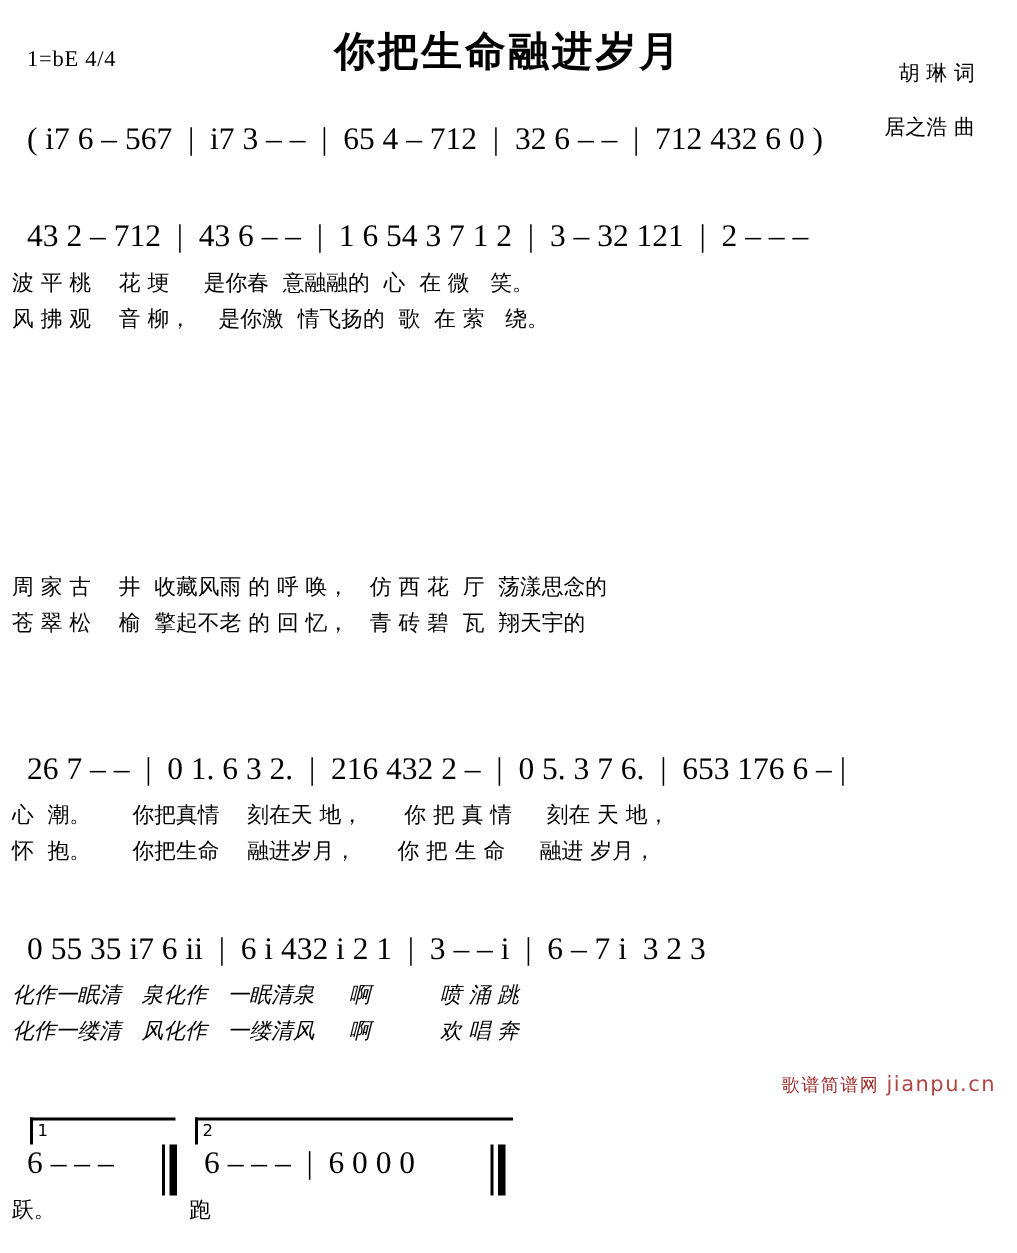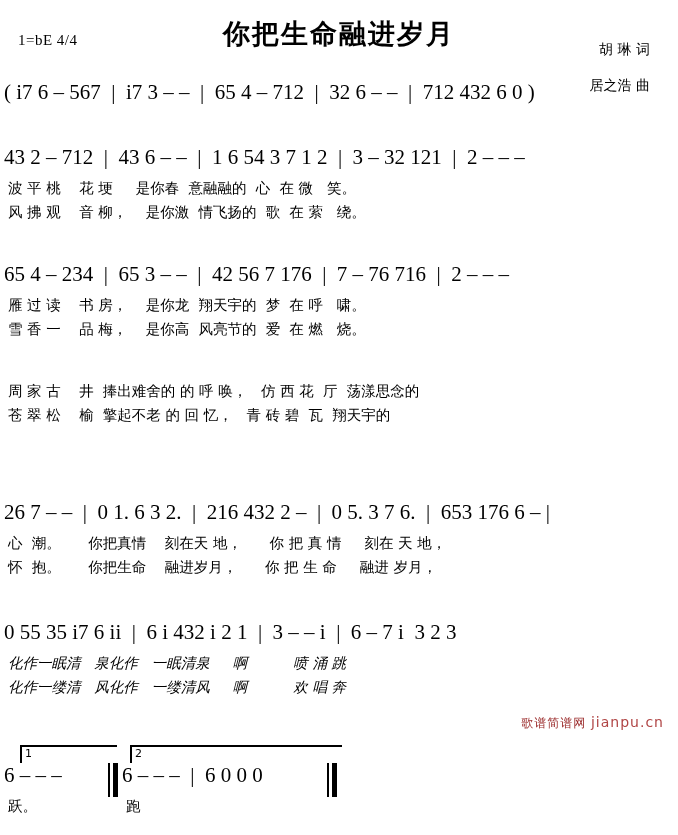--- a/index.html
+++ b/index.html
@@ -34,21 +34,21 @@
   .credits div{white-space:pre;margin-top:14px;}
 
   
   .system{position:absolute;left:0;width:678px;}
   .notes{
     position:relative;
     height:34px;
     font-family:"Liberation Serif",serif;
     font-size:21px;
     white-space:pre;
-    padding-left:4px;
+    padding-left:18px;
     letter-spacing:0px;
   }
   .lyric{
     position:relative;
     height:24px;
     padding-left:8px;
     font-family:"DejaVu Sans",sans-serif;
     font-size:14.5px;
     white-space:pre;
     color:#000;
@@ -97,28 +97,23 @@
   <div class="system" style="top:80px;">
     <div class="notes">( i7 6 – 567  |  i7 3 – –  |  65 4 – 712  |  32 6 – –  |  712 432 6 0 )</div>
   </div>
 
   <div class="system" style="top:145px;">
     <div class="notes">43 2 – 712  |  43 6 – –  |  1 6 54 3 7 1 2  |  3 – 32 121  |  2 – – –</div>
     <div class="lyric">波 平 桃    花 埂     是你春  意融融的  心  在 微   笑。</div>
     <div class="lyric">风 拂 观    音 柳，    是你激  情飞扬的  歌  在 萦   绕。</div>
   </div>
 
-  <div class="system" style="top:262px;">
-    <div class="notes">65 4 – 234  |  65 3 – –  |  42 56 7 176  |  7 – 76 716  |  2 – – –</div>
-    <div class="lyric">雁 过 读    书 房，    是你龙  翔天宇的  梦  在 呼   啸。</div>
-    <div class="lyric">雪 香 一    品 梅，    是你高  风亮节的  爱  在 燃   烧。</div>
-  </div>
 
   <div class="system" style="top:382px;">
-    <div class="lyric">周 家 古    井  捧出难舍的 的 呼 唤，   仿 西 花  厅  荡漾思念的</div>
+    <div class="lyric">周 家 古    井  收藏风雨 的 呼 唤，   仿 西 花  厅  荡漾思念的</div>
     <div class="lyric">苍 翠 松    榆  擎起不老 的 回 忆，   青 砖 碧  瓦  翔天宇的</div>
   </div>
 
   <div class="system" style="top:500px;">
     <div class="notes">26 7 – –  |  0 1. 6 3 2.  |  216 432 2 –  |  0 5. 3 7 6.  |  653 176 6 – |</div>
     <div class="lyric">心  潮。      你把真情    刻在天 地，      你 把 真 情     刻在 天 地，</div>
     <div class="lyric">怀  抱。      你把生命    融进岁月，      你 把 生 命     融进 岁月，</div>
   </div>
 
   <div class="system" style="top:620px;">

